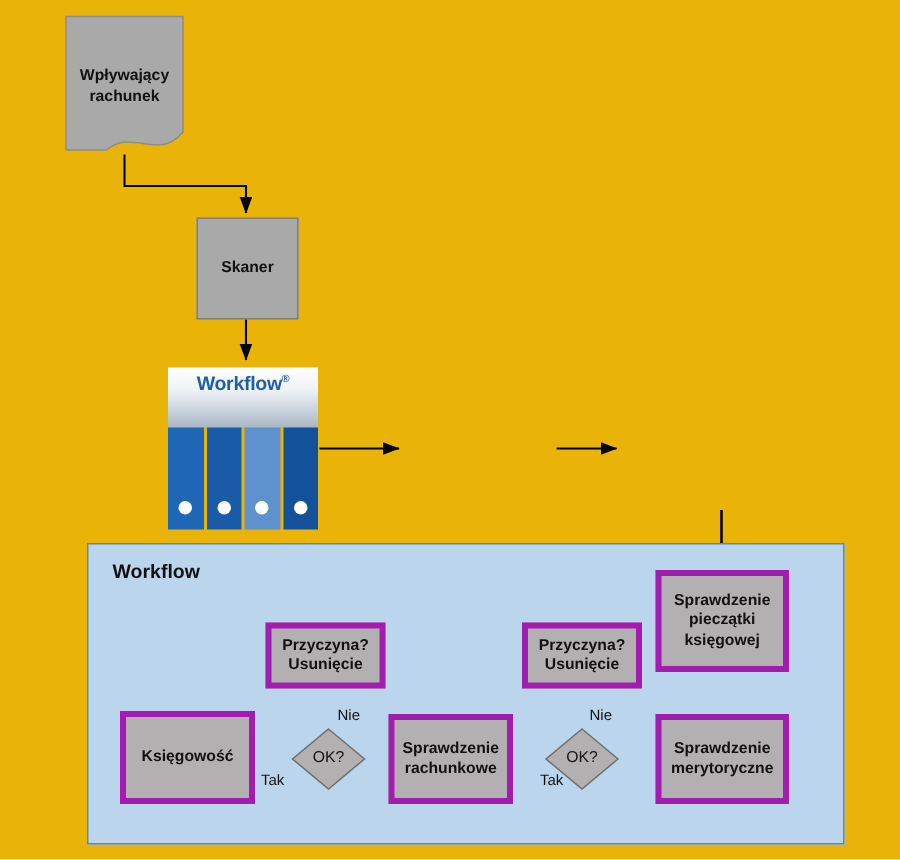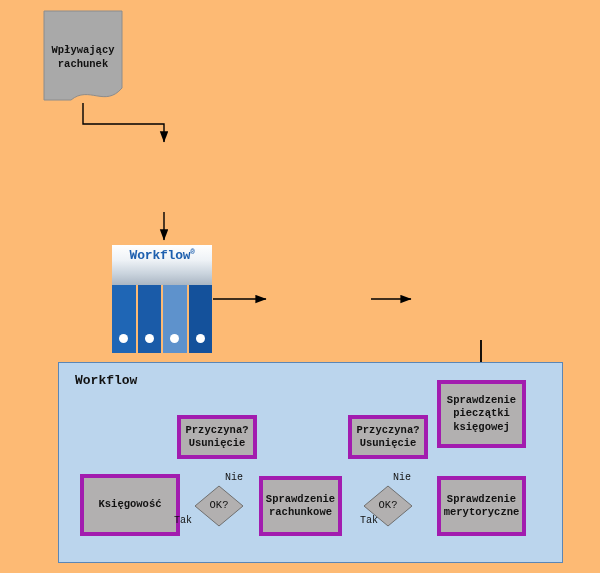--- a/index.html
+++ b/index.html
@@ -4,22 +4,22 @@
 <style>
   html, body {
     margin: 0;
     padding: 0;
     background: #ffffff;
   }
   #canvas {
     position: relative;
     width: 600px;
     height: 573px;
-    background: #fdba74;
-    font-family: Liberation Mono, monospace;
+    background: #eab308;
+    font-family: Liberation Sans, sans-serif;
     overflow: hidden;
   }
   .node-label {
     position: absolute;
     left: 0; top: 0;
     width: 100%; height: 100%;
     display: flex;
     align-items: center;
     justify-content: center;
     text-align: center;
@@ -215,20 +215,23 @@
   </svg>
 
   <div class="doc-shape">
     <svg width="80" height="95" xmlns="http://www.w3.org/2000/svg">
       <path d="M1,1 L79,1 L79,78 C62,98 46,75 28,90 L1,90 Z" fill="#a9a9a9" stroke="#8c8c8c" stroke-width="1"></path>
     </svg>
     <div class="node-label">Wpływający
 rachunek</div>
   </div>
 
+  <div class="box" style="left:131px; top:145px; width:68px; height:68px;">
+    <div class="node-label">Skaner</div>
+  </div>
 
   <div class="docuframe">
     <div class="df-header">
       <div class="df-wordmark">
         <span>Workflow</span><sup>®</sup>
       </div>
     </div>
     <div class="df-binders">
       <div class="binder" style="background:#1f66b5;">
         <div class="dot"></div>
@@ -270,21 +273,21 @@
   <div class="box wf" style="left:348px; top:415px; width:80px; height:44px;">
     <div class="node-label">Przyczyna?
 Usunięcie</div>
   </div>
 
   <div class="box wf" style="left:177px; top:415px; width:80px; height:44px;">
     <div class="node-label">Przyczyna?
 Usunięcie</div>
   </div>
 
-  <div class="box wf" style="left:80px; top:474px; width:100px; height:62px;">
+  <div class="box wf" style="left:80px; top:474px; width:90px; height:62px;">
     <div class="node-label">Księgowość</div>
   </div>
 
   <div class="diamond" style="left:363px; top:485px; width:50px; height:42px;">
     <svg width="50" height="42" xmlns="http://www.w3.org/2000/svg">
       <path d="M25,1 L49,21 L25,41 L1,21 Z" fill="#b2b0b0" stroke="#6f6f6f" stroke-width="1"></path>
     </svg>
     <div class="node-label">OK?</div>
   </div>
 

